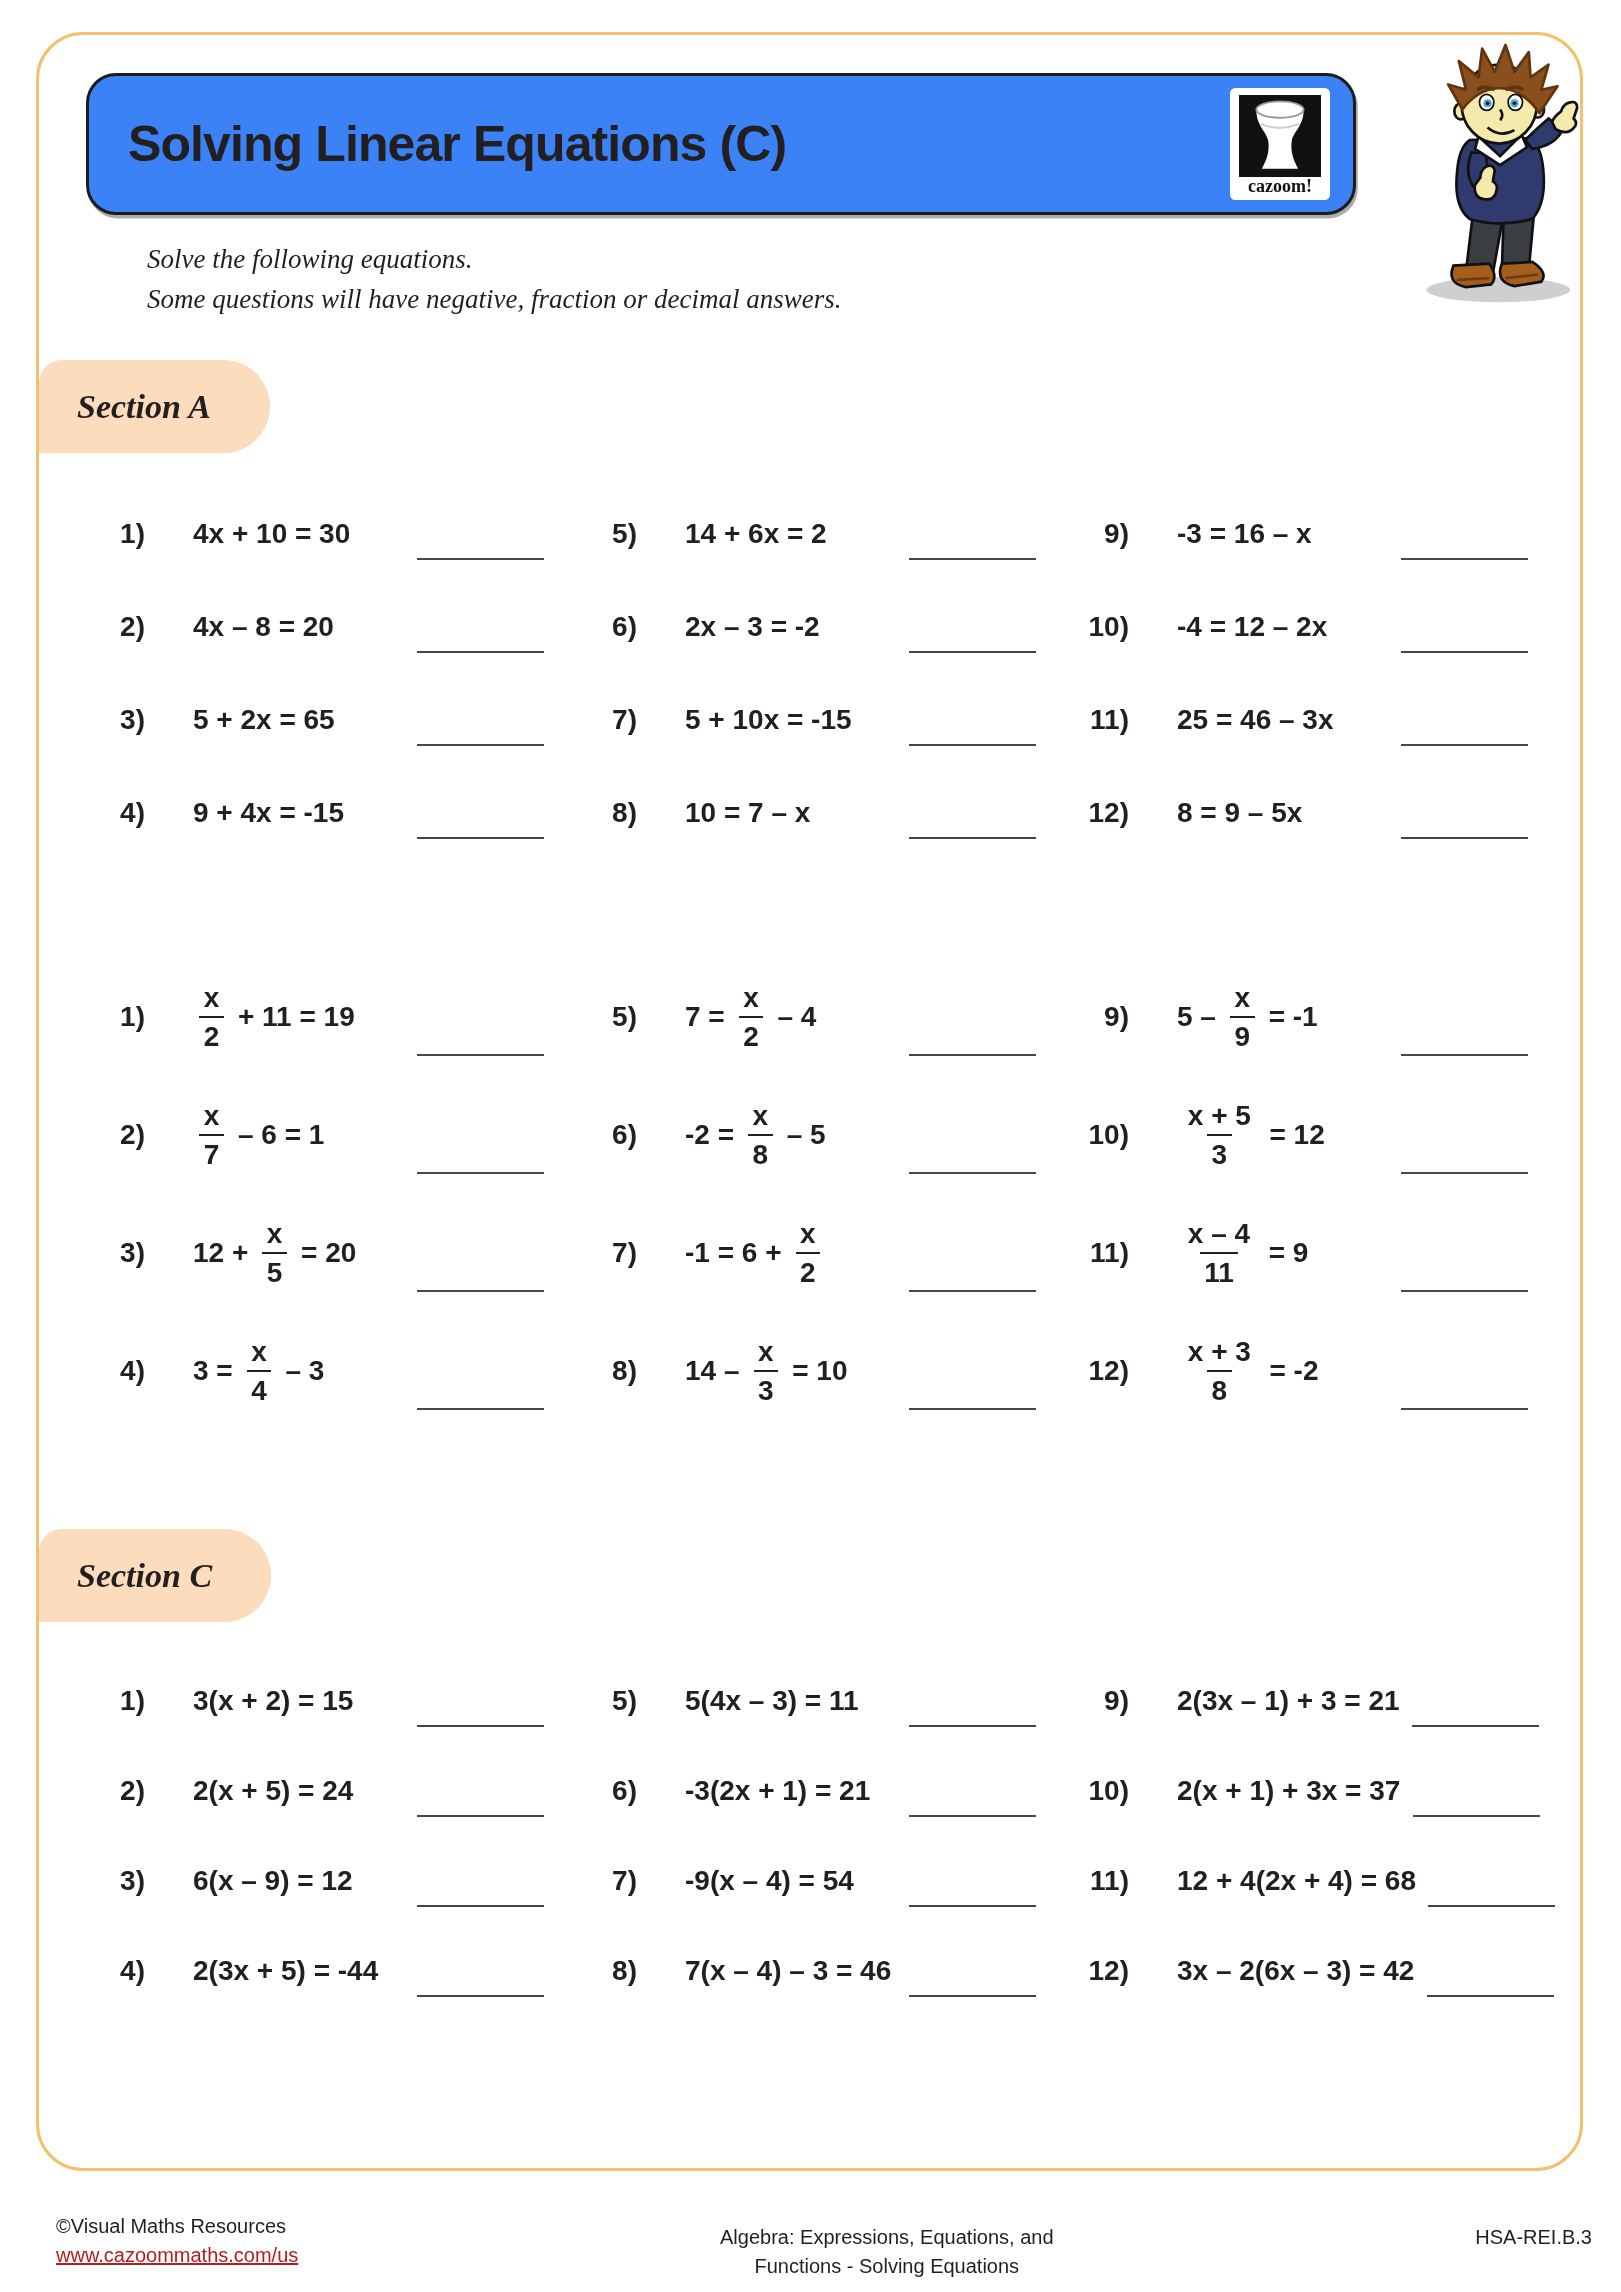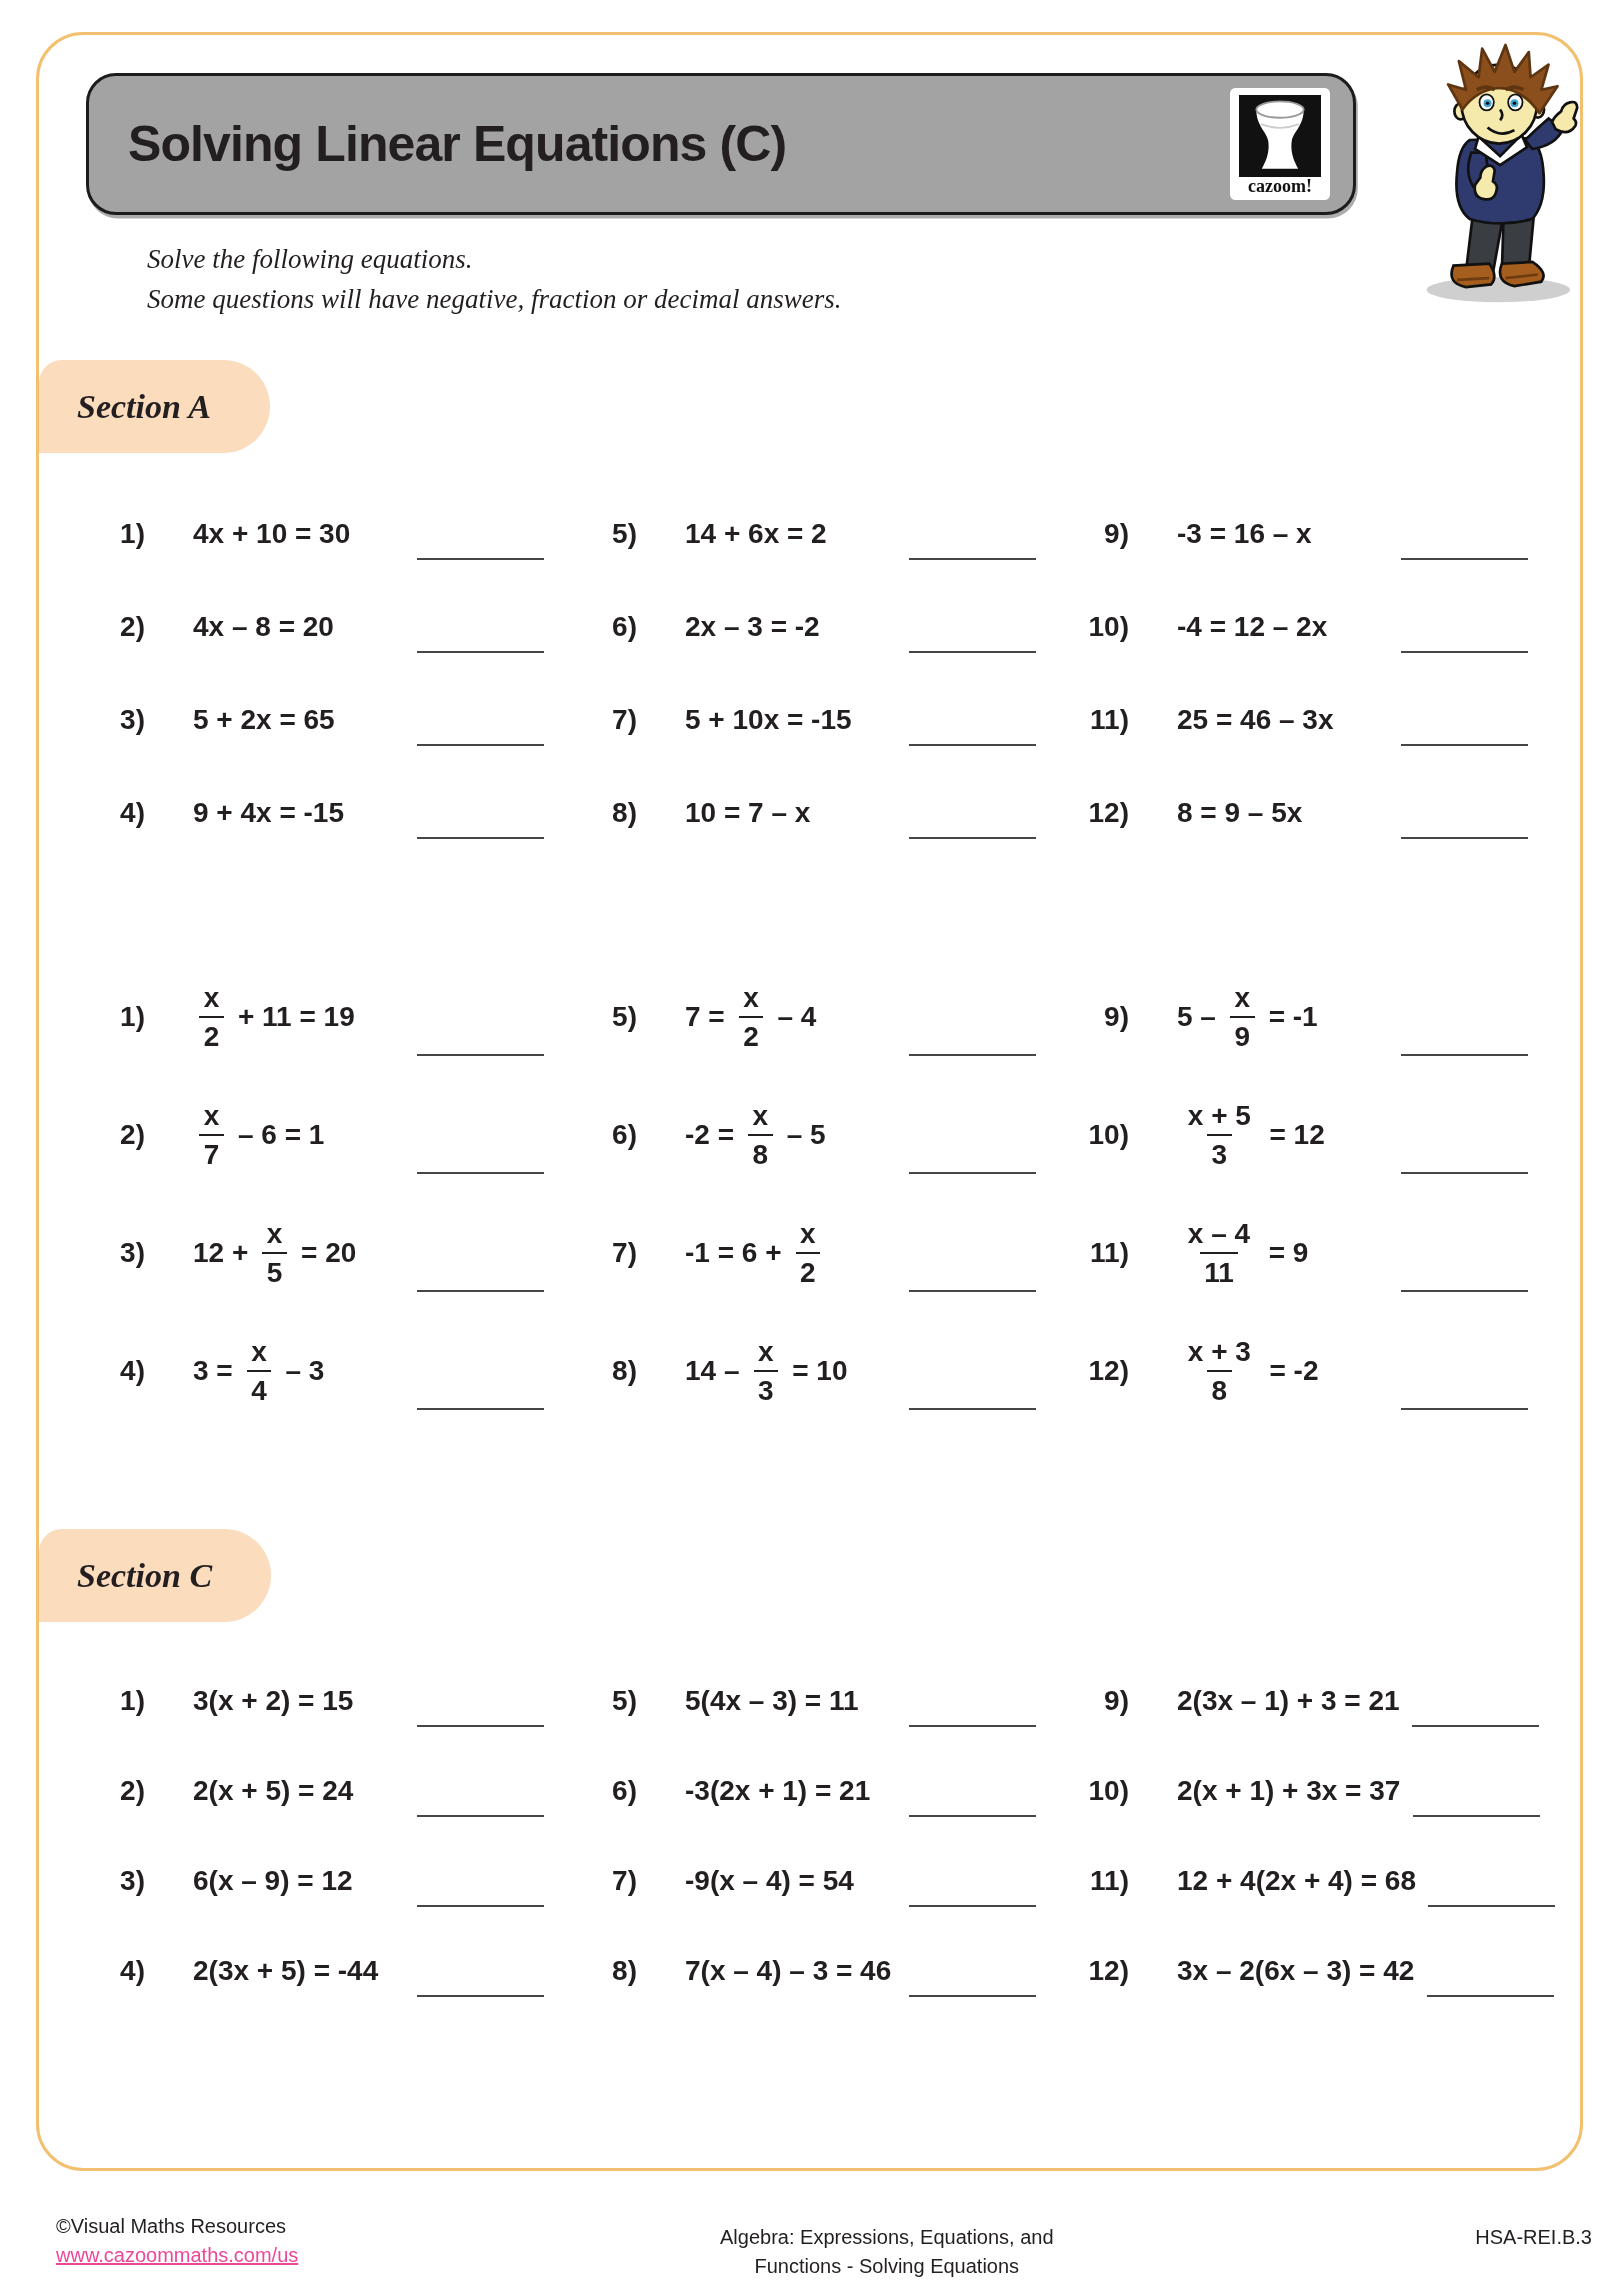--- a/index.html
+++ b/index.html
@@ -5,21 +5,21 @@
   html,body{margin:0;padding:0;background:#ffffff;}
   body{width:1622px;height:2293px;position:relative;font-family:"Liberation Sans",sans-serif;color:#231F20;}
 
   .sheet{
     position:absolute;left:36px;top:32px;width:1547px;height:2139px;
     border:3.6px solid #F2C06E;border-radius:47px;box-sizing:border-box;background:#fff;
   }
 
   
   .title-box{
-    margin:38px 224px 0 47px;height:142px;background:#a3a3a3;
+    margin:38px 224px 0 47px;height:142px;background:#3b82f6;
     border:3.6px solid #1c1c1c;border-radius:30px;box-sizing:border-box;
     display:flex;align-items:center;justify-content:space-between;
     padding:0 23px 0 39px;box-shadow:1.8px 3.6px 0 rgba(70,70,70,.45);
   }
   .title-box h1{margin:0;font-size:50px;font-weight:700;letter-spacing:-0.9px;font-family:"Liberation Sans",sans-serif;}
   .logo{background:#fff;border-radius:5.4px;padding:7.2px 9px 3.6px;text-align:center;line-height:0;}
   .logo svg{width:82px;height:82px;}
   .logo-text{display:block;font-family:"Liberation Serif",serif;font-weight:700;font-size:18px;line-height:1.1;color:#111;}
 
   
@@ -55,21 +55,21 @@
 
   
   .mascot{position:absolute;left:1397px;top:36px;width:208px;height:269px;}
 
   
   .footer{
     position:absolute;left:56px;right:30px;bottom:12.5px;
     display:flex;justify-content:space-between;align-items:flex-start;font-size:20px;
   }
   .f-left{line-height:1.45;}
-  .f-left a{color:#ec4899;text-decoration:underline;cursor:pointer;margin-top:48px;}
+  .f-left a{color:#b91c1c;text-decoration:underline;cursor:pointer;margin-top:48px;}
   .f-center{flex:1;text-align:center;line-height:1.45;margin-top:11px;}
   .f-right{margin-top:14.3px;white-space:nowrap;}
 </style>
 </head>
 <body>
 
 <div class="sheet">
 
   <div class="title-box">
     <h1>Solving Linear Equations (C)</h1>

